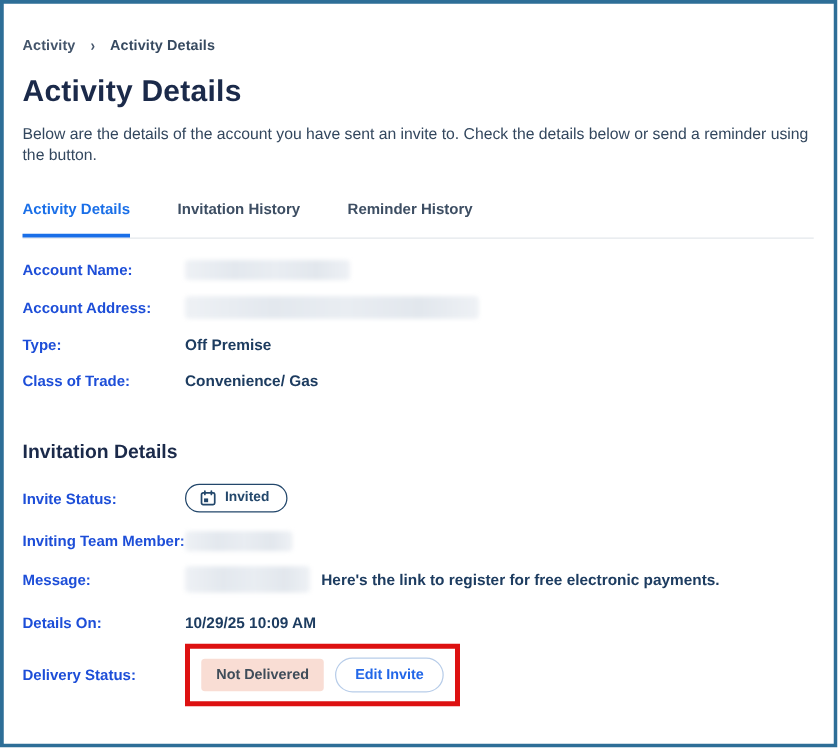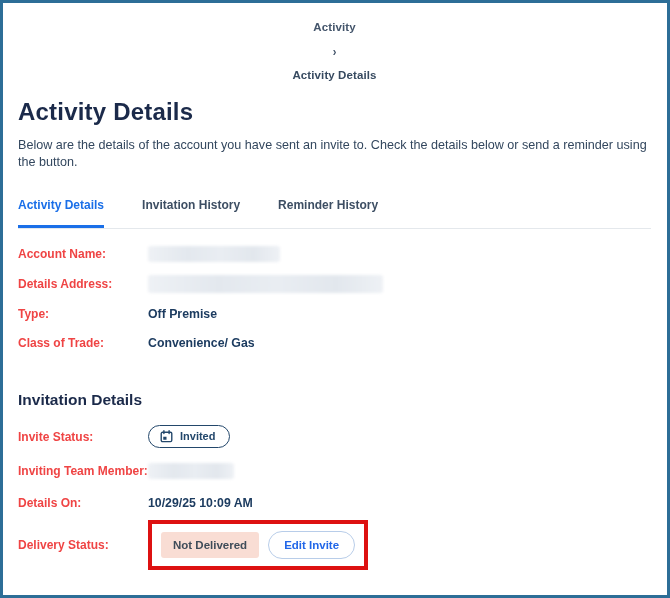--- a/index.html
+++ b/index.html
@@ -9,42 +9,42 @@
   .frame {
     width: 670px; height: 598px;
     border: 3px solid #2d6e97;
     background: #ffffff;
     padding: 12px 16px 0 15px;
     overflow: hidden;
     position: relative;
   }
 
   
-  .breadcrumb { display: flex; align-items: center; gap: 12px; margin-top: 6px; flex-direction: column; }
+  .breadcrumb { display: flex; align-items: center; gap: 12px; margin-top: 16px; }
   .crumb { font-size: 11.5px; font-weight: 700; color: #44556b; letter-spacing: .1px; cursor: pointer; }
   .crumb.current { color: #374a60; cursor: default; }
   .crumb-sep { font-size: 11px; color: #44556b; font-weight: 700; transform: scaleY(1.2); }
 
   
   .page-title { margin-top: 17px; font-size: 24px; font-weight: 700; color: #1b2a4a; letter-spacing: .2px; }
   .page-desc { margin-top: 11px; font-size: 12.6px; color: #33475e; line-height: 1.35; }
 
   
   .tabs { display: flex; gap: 38px; margin-top: 23px; border-bottom: 1px solid #e4e8ec; }
   .tab { font-size: 12px; font-weight: 700; color: #3d4e63; padding: 4px 0 13px 0; cursor: pointer; border-bottom: 3px solid transparent; }
   .tab.active { color: #1a6fe8; border-bottom-color: #1a6fe8; }
 
   
   .section-heading { font-size: 15.5px; font-weight: 700; color: #1b2a4a; }
   .sec-account { margin-top: 25px; }
   .sec-invite  { margin-top: 40px; }
 
   
   .row { display: flex; align-items: center; margin-top: 13px; min-height: 16px; }
-  .row-label { width: 130px; flex: 0 0 130px; font-size: 12px; font-weight: 600; color: #ef4444; }
+  .row-label { width: 130px; flex: 0 0 130px; font-size: 12px; font-weight: 600; color: #1d4ed8; }
   .row-value { font-size: 12.3px; font-weight: 700; color: #1d3c60; }
   .row-value.plain { font-weight: 600; color: #3a4a5c; }
 
   
   .redacted {
     height: 16px; border-radius: 3px;
     background: linear-gradient(90deg, #eef1f5, #e3e8ee 30%, #e9edf2 55%, #e2e7ed 80%, #eef1f5);
     filter: blur(1.6px);
   }
 
@@ -109,21 +109,21 @@
   </div>
 
   <section>
 
     <div class="row" style="margin-top:17px;">
       <span class="row-label">Account Name:</span>
       <span class="redacted" style="width:132px;"></span>
     </div>
 
     <div class="row">
-      <span class="row-label">Details Address:</span>
+      <span class="row-label">Account Address:</span>
       <span class="redacted" style="width:235px; height:18px;"></span>
     </div>
 
     <div class="row">
       <span class="row-label">Type:</span>
       <span class="row-value">Off Premise</span>
     </div>
 
     <div class="row">
       <span class="row-label">Class of Trade:</span>
@@ -147,20 +147,27 @@
         </span>
         <span class="pill-text">Invited</span>
       </span>
     </div>
 
     <div class="row row-team">
       <span class="row-label">Inviting Team Member:</span>
       <span class="redacted" style="width:86px;"></span>
     </div>
 
+    <div class="row row-message">
+      <span class="row-label">Message:</span>
+      <span class="msg-wrap">
+        <span class="redacted msg-redacted"></span>
+        <span class="row-value">Here's the link to register for free electronic payments.</span>
+      </span>
+    </div>
 
     <div class="row row-invited-on">
       <span class="row-label">Details On:</span>
       <span class="row-value">10/29/25 10:09 AM</span>
     </div>
 
 
     <div class="row row-delivery">
       <span class="row-label">Delivery Status:</span>
       <span class="annotation">

